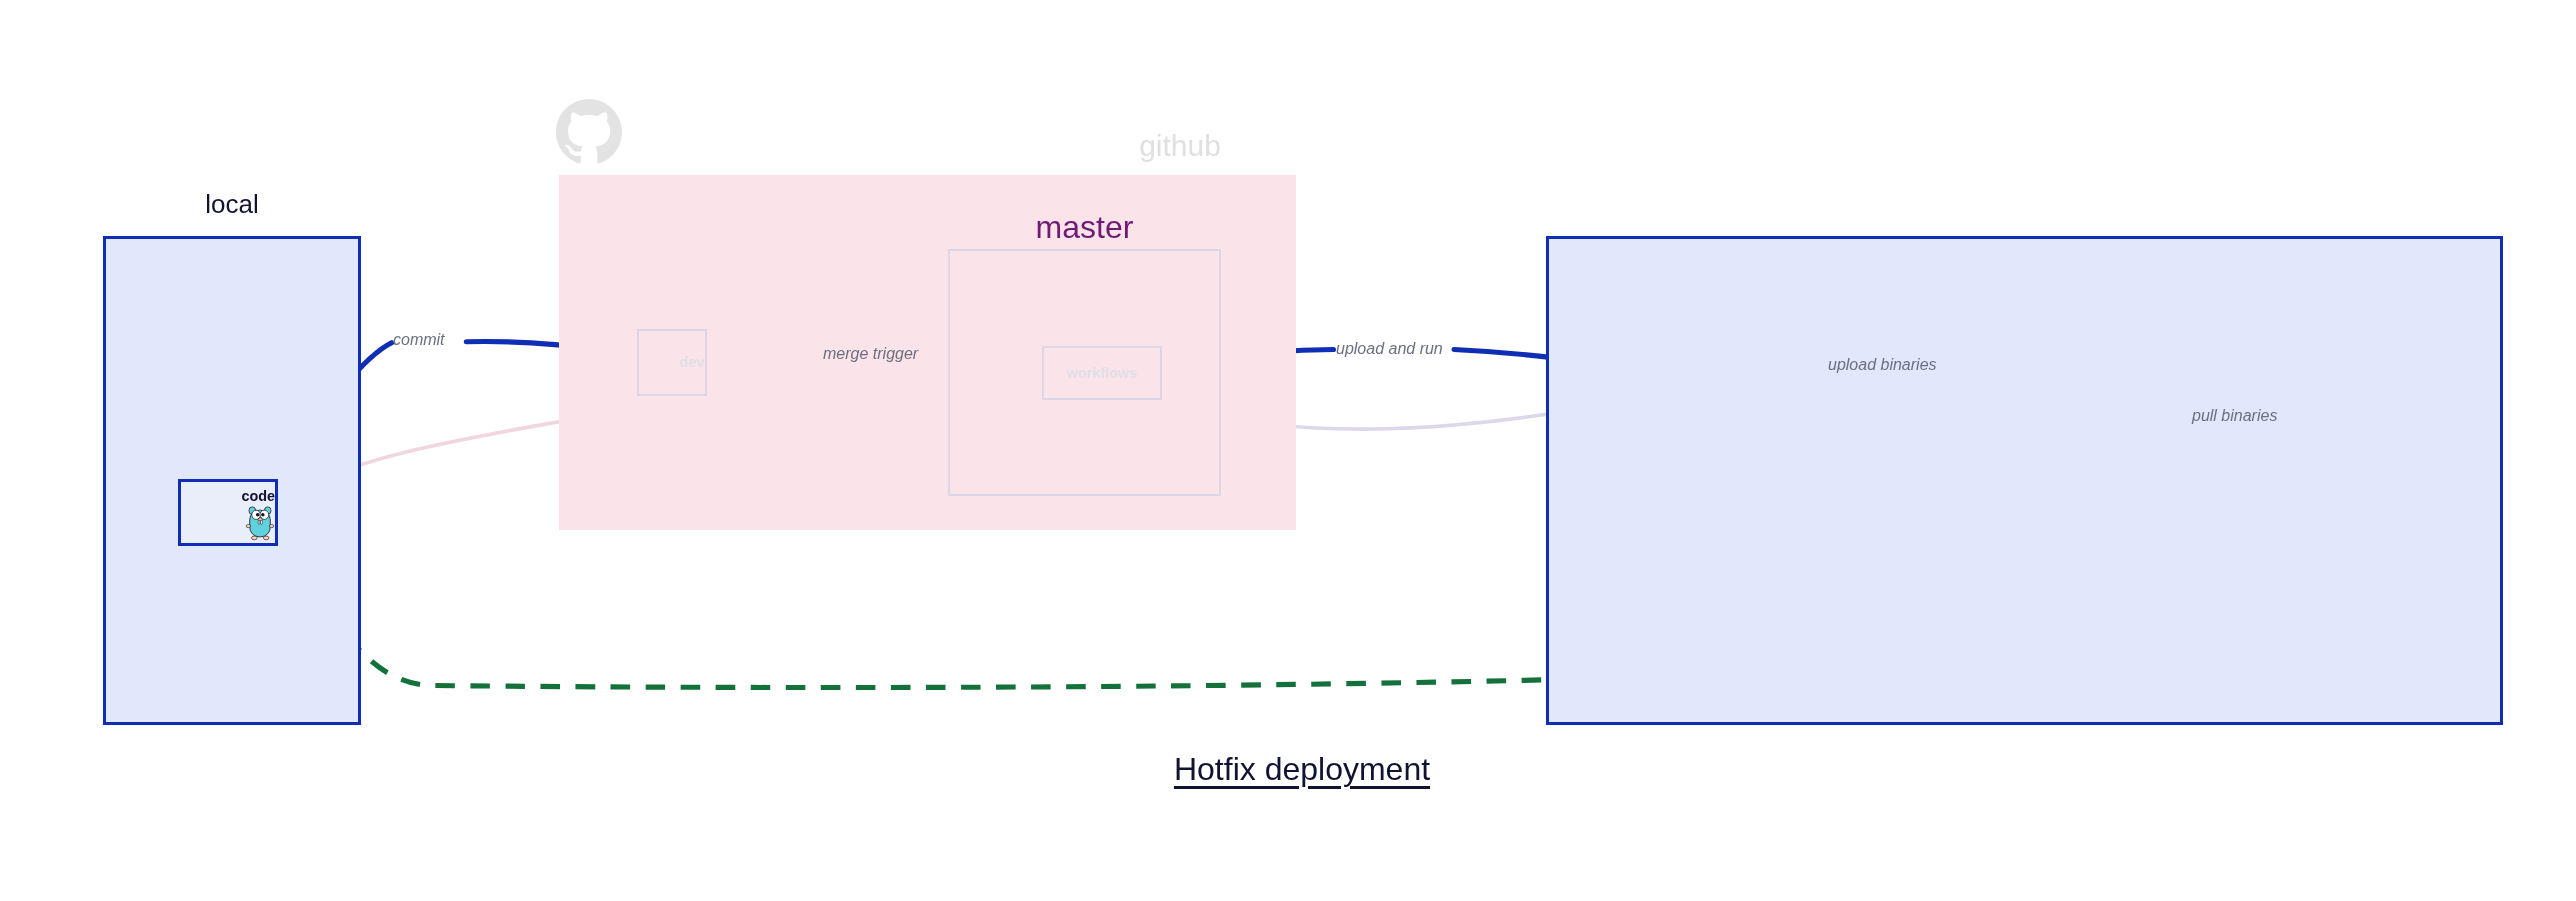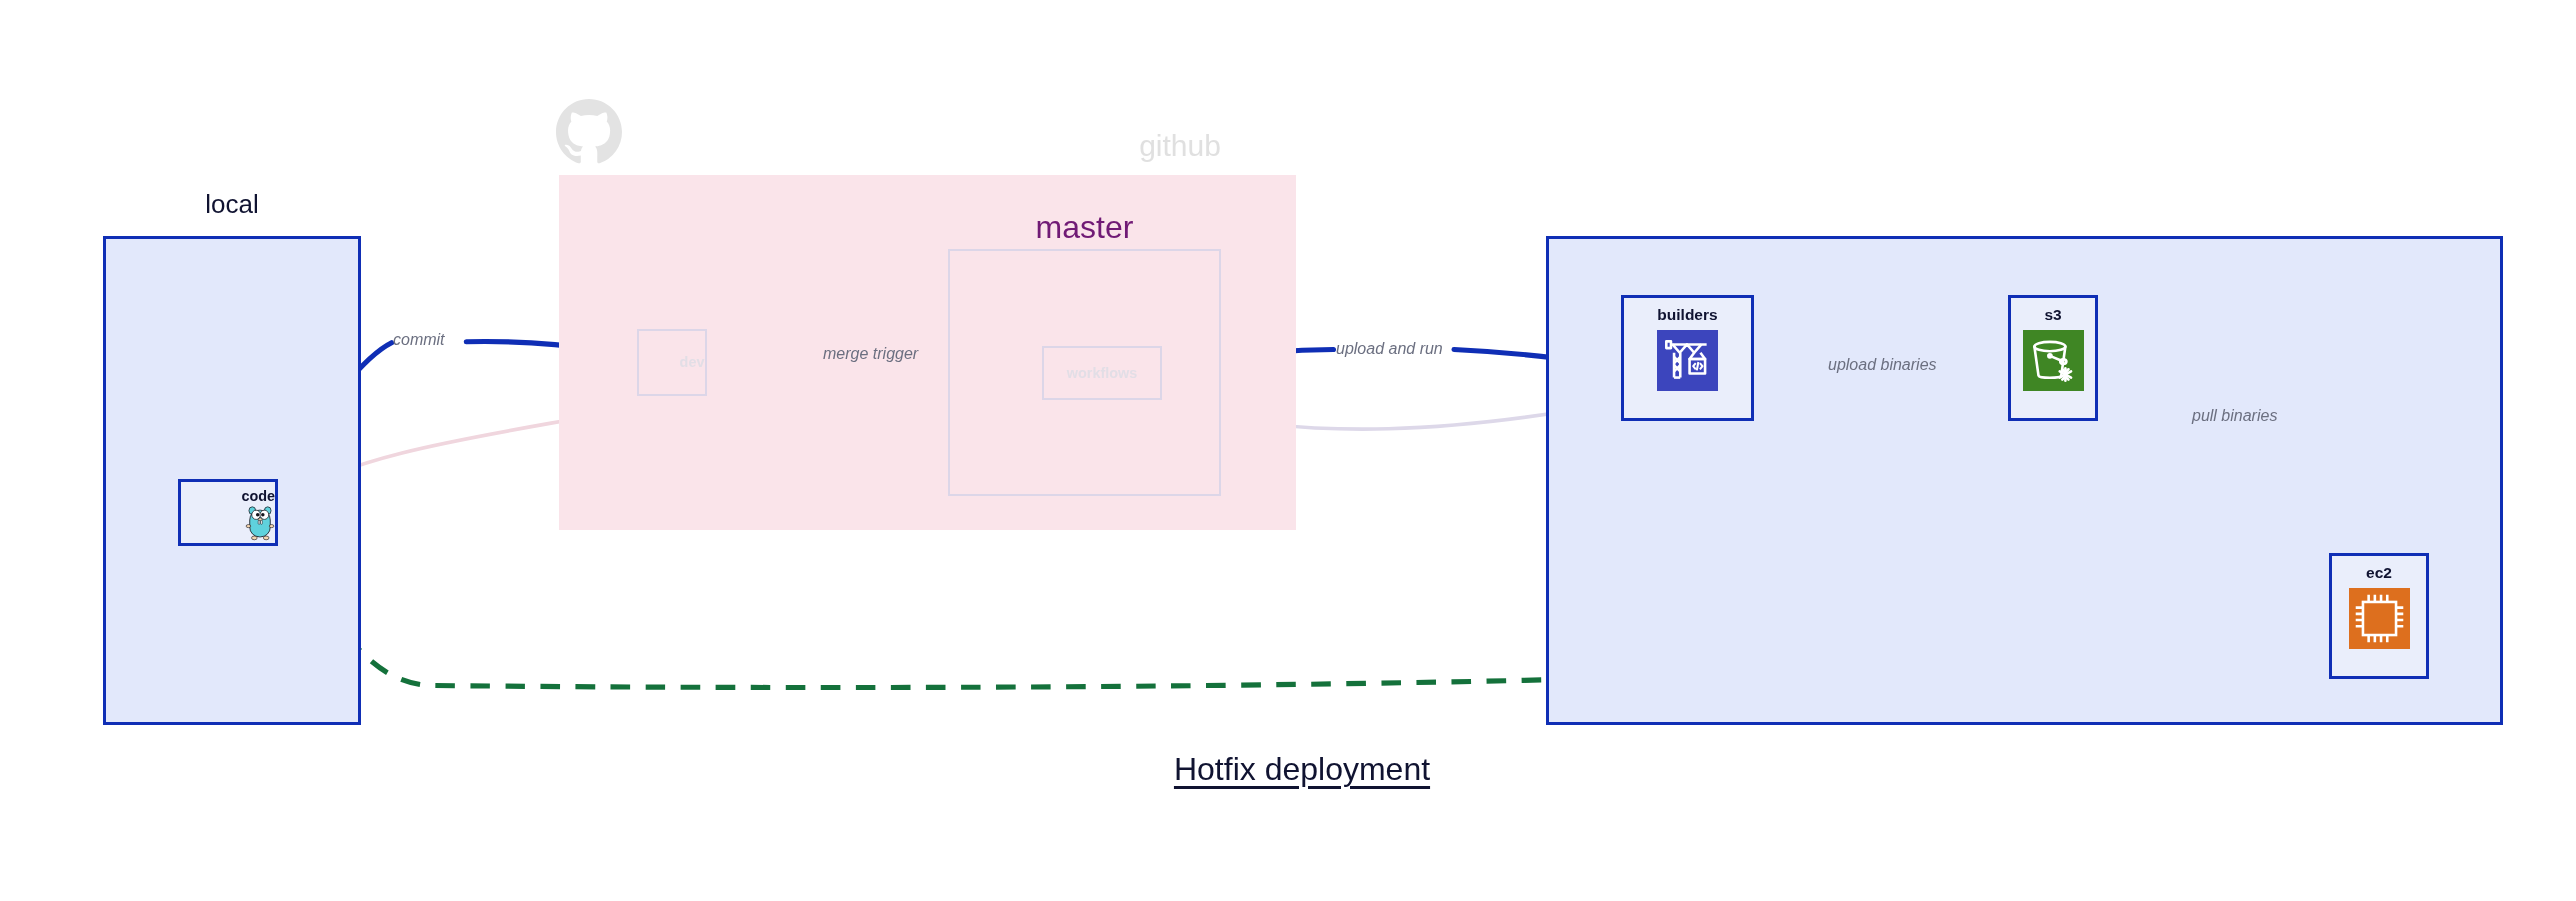--- a/index.html
+++ b/index.html
@@ -277,74 +277,22 @@
   </div>
 
   <div class="node node-faded n-dev">
     <div class="node-label">dev</div>
   </div>
 
   <div class="node node-faded n-workflows">
     <div class="node-label">workflows</div>
   </div>
 
-  <div class="node node-strong n-builders">
-    <div class="node-label">builders</div>
-    <svg class="node-icon" width="61" height="61" viewBox="0 0 118 118" style="margin-top:7.2px">
-      <rect x="0" y="0" width="118" height="118" fill="#3c45bd"></rect>
-      <g stroke="#ffffff" stroke-width="5" fill="none" stroke-linejoin="round">
-        <rect x="18" y="22" width="9" height="13"></rect>
-        <path d="M27 28 L96 28"></path>
-        <path d="M30 28 L44 44 L58 28 L72 44 L86 28"></path>
-        <path d="M33 44 L33 92 M45 44 L45 92"></path>
-        <path d="M33 52 L45 64 M45 52 L33 64 M33 68 L45 80 M45 68 L33 80"></path>
-        <path d="M33 92 L45 92"></path>
-        <path d="M72 44 L63 56 L93 56 L84 44"></path>
-        <rect x="63" y="56" width="30" height="28"></rect>
-        <path d="M75 64 L70 70 L75 76" stroke-width="4"></path>
-        <path d="M83 64 L88 70 L83 76" stroke-width="4"></path>
-        <path d="M80 62 L77 78" stroke-width="4"></path>
-      </g>
-    </svg>
-  </div>
-
-  <div class="node node-strong n-s3">
-    <div class="node-label">s3</div>
-    <svg class="node-icon" width="61" height="61" viewBox="0 0 118 118" style="margin-top:7.2px">
-      <rect x="0" y="0" width="118" height="118" fill="#3f8624"></rect>
-      <g stroke="#ffffff" stroke-width="5" fill="none" stroke-linejoin="round" stroke-linecap="round">
-        <ellipse cx="52" cy="32" rx="30" ry="9"></ellipse>
-        <path d="M22 32 L30 88 C32 94 72 94 74 88 L82 32"></path>
-        <path d="M52 50 L76 60"></path>
-        <ellipse cx="78" cy="61" rx="6" ry="4.5"></ellipse>
-        <circle cx="52" cy="50" r="3" fill="#ffffff"></circle>
-      </g>
-      <g stroke="#ffffff" stroke-width="5" stroke-linecap="round">
-        <path d="M82 74 L82 98"></path>
-        <path d="M71 80 L93 92"></path>
-        <path d="M93 80 L71 92"></path>
-        <path d="M76 76 L82 82 L88 76" fill="none"></path>
-        <path d="M76 96 L82 90 L88 96" fill="none"></path>
-      </g>
-    </svg>
-  </div>
-
-  <div class="node node-strong n-ec2">
-    <div class="node-label">ec2</div>
-    <svg class="node-icon" width="61" height="61" viewBox="0 0 118 118" style="margin-top:7.2px">
-      <rect x="0" y="0" width="118" height="118" fill="#dd6f1e"></rect>
-      <rect x="27" y="27" width="64" height="64" fill="none" stroke="#ffffff" stroke-width="5"></rect>
-      <g stroke="#ffffff" stroke-width="5" stroke-linecap="butt">
-        <path d="M38 13 L38 27 M50 13 L50 27 M62 13 L62 27 M74 13 L74 27"></path>
-        <path d="M38 91 L38 105 M50 91 L50 105 M62 91 L62 105 M74 91 L74 105"></path>
-        <path d="M13 38 L27 38 M13 50 L27 50 M13 62 L27 62 M13 74 L27 74"></path>
-        <path d="M91 38 L105 38 M91 50 L105 50 M91 62 L105 62 M91 74 L105 74"></path>
-      </g>
-    </svg>
-  </div>
+
+
 
   <div class="edge-label el-commit">commit</div>
   <div class="edge-label el-merge">merge trigger</div>
   <div class="edge-label el-upload-run">upload and run</div>
   <div class="edge-label el-upload-bin">upload binaries</div>
   <div class="edge-label el-pull-bin">pull binaries</div>
 
   <div class="diagram-title">Hotfix deployment</div>
 
 </div>

